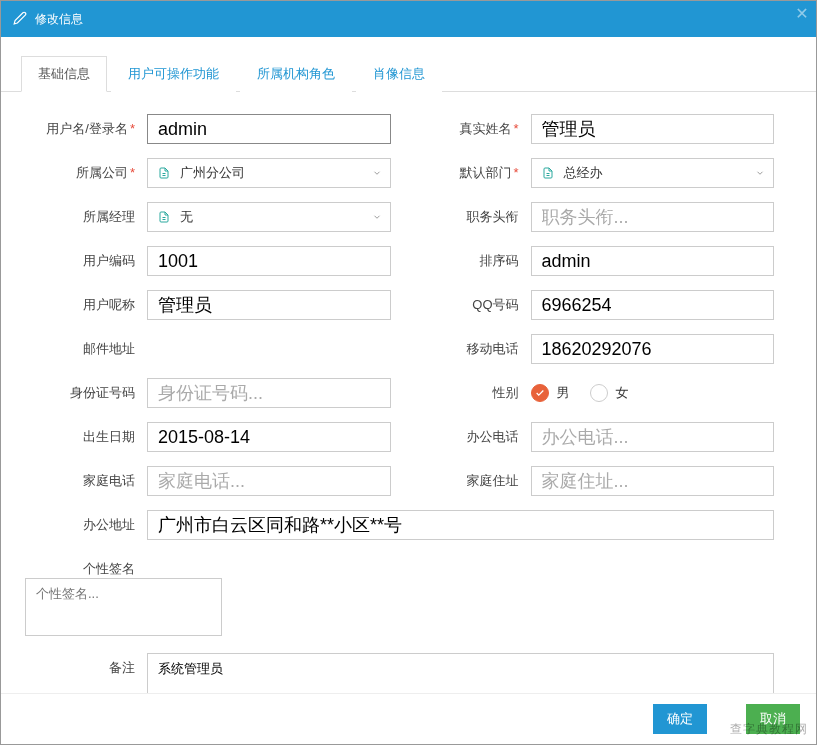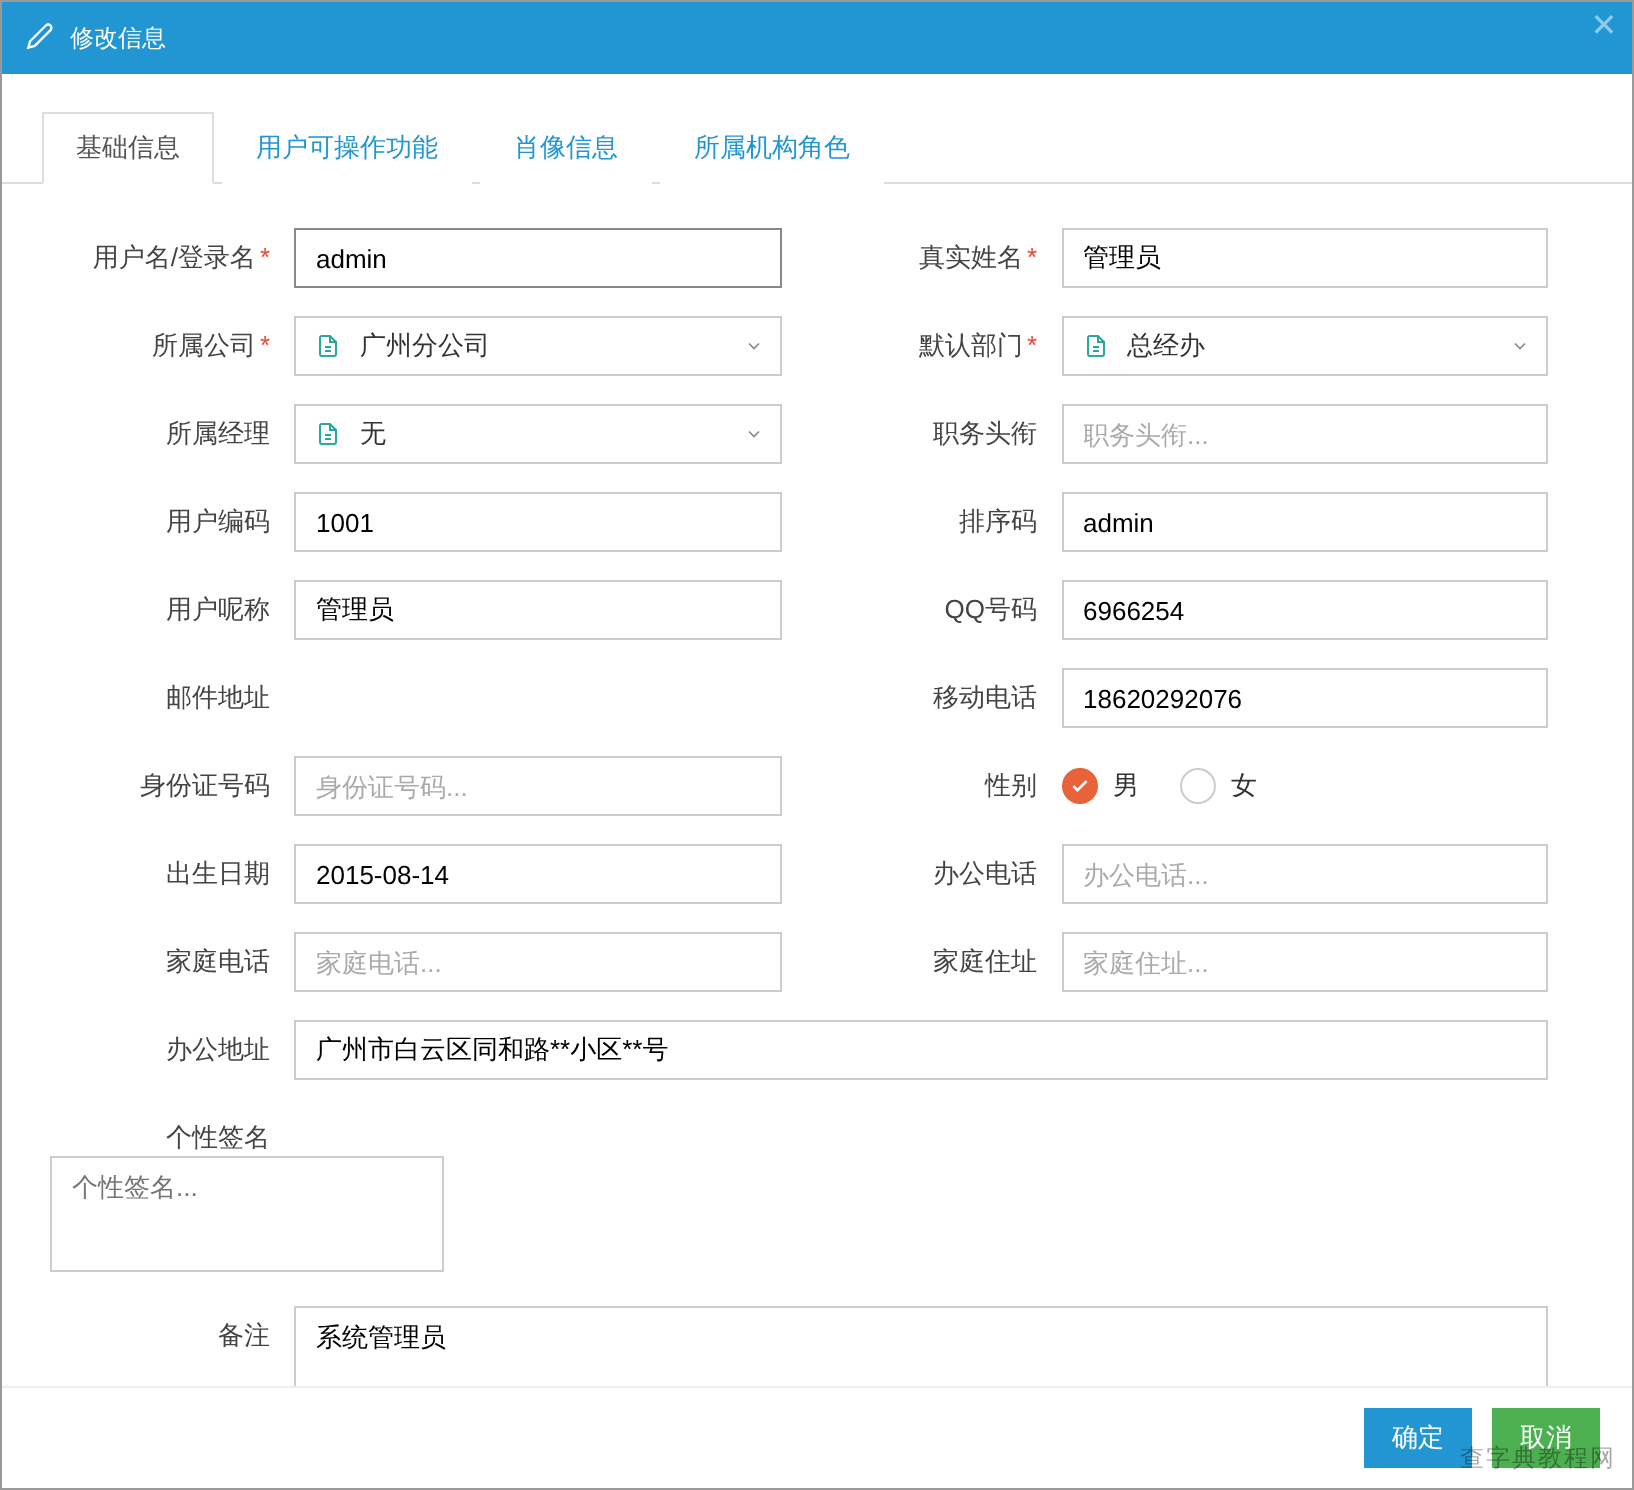--- a/index.html
+++ b/index.html
@@ -18,37 +18,37 @@
     .form-body { flex: 1; padding: 22px 24px 10px 24px; overflow: auto; }
     .form-row { display: flex; margin-bottom: 14px; }
     .form-col { display: flex; align-items: center; }
     .form-col.half { width: 50%; }
     .form-col.full { width: 100%; }
     .form-label { width: 122px; text-align: right; padding-right: 12px; color: #444; flex-shrink: 0; }
     .required { color: #e74c3c; margin-left: 2px; }
     .form-control-wrap { flex: 1; padding-right: 18px; }
     .form-col.full .form-control-wrap { padding-right: 18px; }
     
-    .form-input { width: 100%; height: 30px; border: 1px solid #ccc; padding: 0 10px; font-size: 13px; outline: none; font-family: inherit; }
+    .form-input { width: 100%; height: 30px; border: 1px solid #ccc; padding: 0 10px; font-size: 18px; outline: none; font-family: inherit; }
     .form-input.active { border-color: #888; }
     .form-input::placeholder { color: #aaa; }
     .form-textarea { width: 100%; height: 58px; border: 1px solid #ccc; padding: 6px 10px; font-size: 13px; outline: none; font-family: inherit; resize: none; }
     
     .form-select { position: relative; width: 100%; height: 30px; border: 1px solid #ccc; display: flex; align-items: center; padding: 0 28px 0 10px; cursor: pointer; }
     .select-doc-icon { color: #2aa89e; margin-right: 10px; display: inline-flex; }
     .select-value { flex: 1; }
     .select-arrow { position: absolute; right: 8px; color: #888; }
     
     .radio-group { display: flex; align-items: center; gap: 8px; }
     .radio { width: 18px; height: 18px; border-radius: 50%; border: 1px solid #ccc; display: inline-flex; align-items: center; justify-content: center; cursor: pointer; }
     .radio.checked { background: #e8623a; border-color: #e8623a; color: #fff; }
     .radio-label { margin-right: 12px; }
     
     .dialog-footer { padding: 10px 16px; display: flex; justify-content: flex-end; gap: 10px; border-top: 1px solid #eee; }
-    .btn { padding: 6px 14px; border: none; cursor: pointer; font-size: 13px; color: #fff; font-family: inherit; }
+    .btn { padding: 6px 14px; border: none; cursor: pointer; font-size: 13px; color: #fff; font-family: inherit; margin-left: 29px; }
     .btn-primary { background: #2196D3; }
     .btn-success { background: #4CAF50; }
     
     .watermark { position: absolute; right: 8px; bottom: 6px; font-size: 12px; color: rgba(0,0,0,0.35); letter-spacing: 1px; pointer-events: none; }
   </style>
 </head>
 <body>
 
 <div class="dialog">
 
@@ -58,22 +58,22 @@
           <path d="M17 3a2.8 2.8 0 1 1 4 4L7.5 20.5 2 22l1.5-5.5L17 3z"></path>
         </svg>
     </span>
     <span class="dialog-title">修改信息</span>
     <span class="close-btn">✕</span>
   </div>
 
   <div class="tabs">
     <div class="tab active">基础信息</div>
     <div class="tab">用户可操作功能</div>
+    <div class="tab">所属机构角色</div>
     <div class="tab">肖像信息</div>
-    <div class="tab">所属机构角色</div>
   </div>
 
   <div class="form-body">
 
     <div class="form-row">
       <div class="form-col half">
         <div class="form-label"><span>用户名/登录名</span><span class="required">*</span></div>
         <div class="form-control-wrap"><input class="form-input active" value="admin" style=""></div>
       </div>
       <div class="form-col half">

